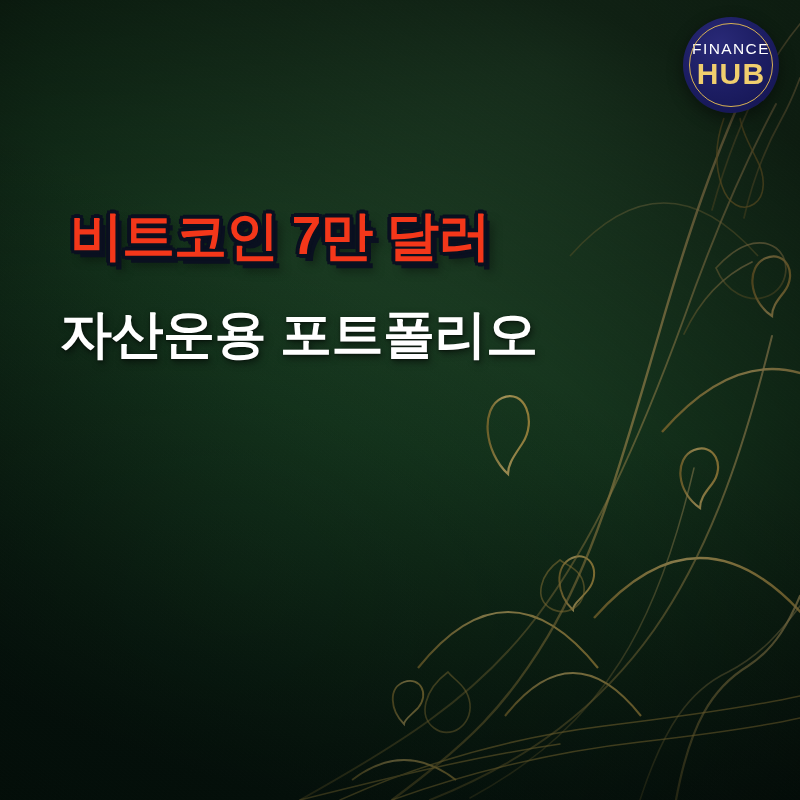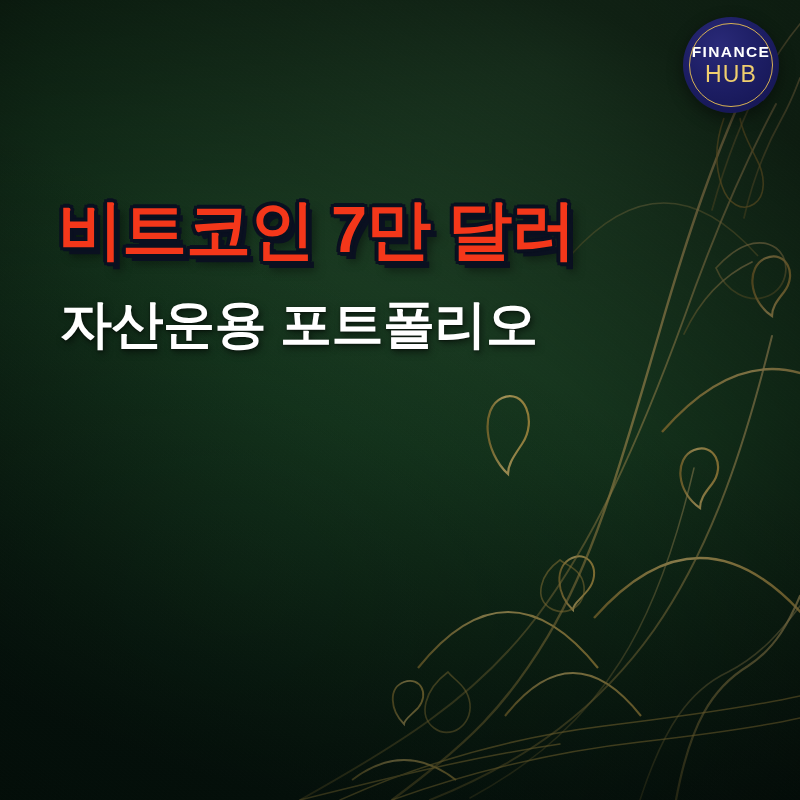--- a/index.html
+++ b/index.html
@@ -74,61 +74,61 @@
     content: "";
     position: absolute;
     inset: 6px;
     border-radius: 50%;
     border: 1.6px solid #d8b254;
     pointer-events: none;
   }
   .logo-finance {
     color: #ffffff;
     font-size: 15.5px;
-    font-weight: 700;
+    font-weight: 400;
     letter-spacing: 1.4px;
     line-height: 1;
     margin-bottom: 3px;
   }
   .logo-hub {
     color: #f0cf6e;
-    font-size: 23px;
-    font-weight: 400;
+    font-size: 30px;
+    font-weight: 700;
     letter-spacing: 1.2px;
     line-height: 1;
   }
 
   
   .text-block {
     position: absolute;
     left: 58px;
     top: 196px;
     z-index: 5;
     width: 700px;
   }
   .headline {
-    font-size: 65px;
+    font-size: 53px;
     font-weight: 800;
     color: #f4371a;
     line-height: 1.06;
     letter-spacing: -1px;
     white-space: nowrap;
-    margin: 0;
+    margin: 12px;
     text-shadow:
       -3px 0 0 #0a1020,  3px 0 0 #0a1020,
        0 -3px 0 #0a1020, 0  3px 0 #0a1020,
       -3px -3px 0 #0a1020, 3px -3px 0 #0a1020,
       -3px 3px 0 #0a1020,  3px 3px 0 #0a1020,
       -4px 0 0 #0a1020,  4px 0 0 #0a1020,
        0 4px 0 #0a1020, 0 -4px 0 #0a1020,
        6px 7px 0 #0a1020,
        8px 9px 10px rgba(0,0,0,0.5);
   }
   .subtitle {
-    margin: 23px 0 0 2px;
+    margin: 34px 0 0 2px;
     color: #ffffff;
     font-size: 52px;
     font-weight: 800;
     line-height: 1.42;
     letter-spacing: -0.5px;
     text-shadow: 2px 3px 7px rgba(0,0,0,0.55), 0 1px 2px rgba(0,0,0,0.45);
   }
   .subtitle-line { display: block; white-space: nowrap; }
 </style>
 </head>

